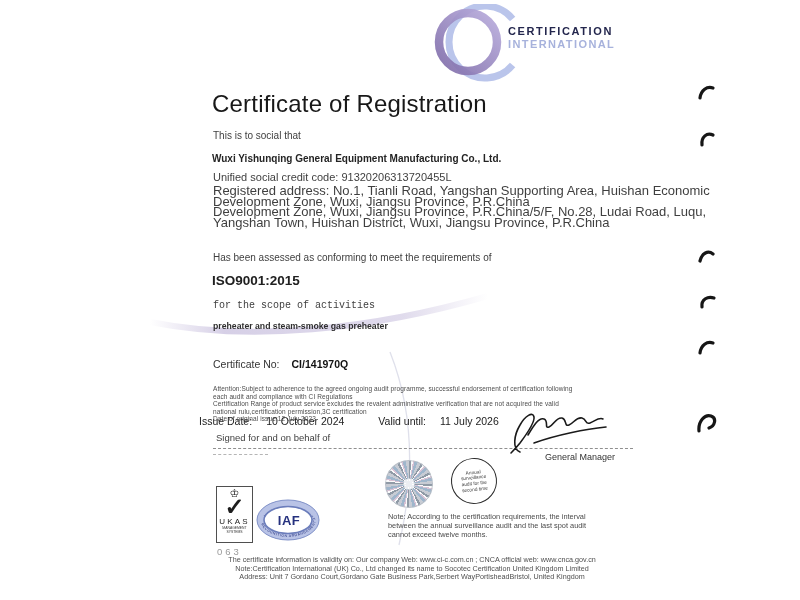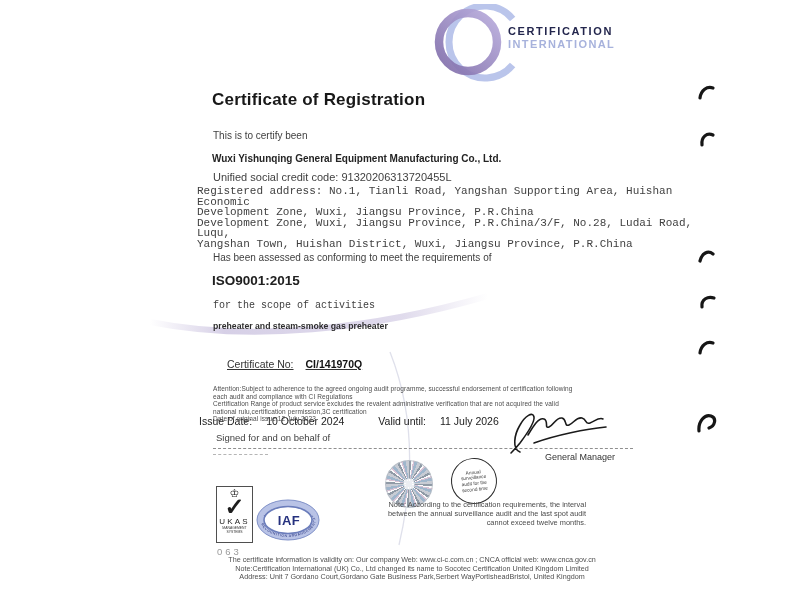--- a/index.html
+++ b/index.html
@@ -3,30 +3,30 @@
 <meta charset="utf-8">
 <style>
   html,body{margin:0;padding:0;background:#fff;}
   #page{position:relative;width:728px;height:600px;background:#ffffff;overflow:hidden;
         font-family:"Liberation Sans",sans-serif;color:#3f3f3f;}
   .abs{position:absolute;}
   
   #brand-line1{left:508px;top:25px;font-size:11px;font-weight:600;letter-spacing:1.6px;color:#23264d;}
   #brand-line2{left:508px;top:38px;font-size:11px;font-weight:600;letter-spacing:1.4px;color:#a7b2dc;}
   
-  #title{left:212px;top:90px;font-size:17px;font-weight:bold;color:#181818;letter-spacing:.2px;}
+  #title{left:212px;top:90px;font-size:24px;font-weight:normal;color:#181818;letter-spacing:.2px;}
   #certify{left:213px;top:130px;font-size:10px;}
   #company-name{left:212px;top:153px;font-size:10px;font-weight:bold;color:#242424;}
   #credit{left:213px;top:171px;font-size:11px;}
-  #address{left:197px;top:186px;font-size:11px;line-height:10.6px;font-family:Liberation Mono, monospace;}
+  #address{left:213px;top:186px;font-size:13px;line-height:10.6px;}
   #assessed{left:213px;top:252px;font-size:10px;}
   #standard{left:212px;top:273px;font-size:13.5px;font-weight:bold;color:#202020;}
   #scope-intro{left:213px;top:300px;font-size:10px;font-family:Liberation Mono, monospace;}
   #scope{left:213px;top:321px;font-size:8.7px;font-weight:bold;line-height:10px;color:#2e2e2e;}
-  #certno-row{left:227px;top:358px;font-size:10.5px;color:#333;text-decoration:underline;}
+  #certno-row{left:213px;top:358px;font-size:10.5px;color:#333;}
   #certno-row b{margin-left:12px;color:#111;}
   #date-row{left:199px;top:371px;font-size:10.5px;font-weight:normal;color:#222;margin-top:44px;}
   #date-row .gap{display:inline-block;width:14px;}
   #date-row .biggap{display:inline-block;width:34px;}
   #fineprint{left:213px;top:385px;font-size:6.5px;line-height:7.6px;color:#4c4c4c;letter-spacing:.1px;}
   #signed-label{left:216px;top:432px;font-size:9.5px;}
   #dash-line{left:213px;top:448px;width:420px;border-top:1px dashed #8f8f8f;height:0;}
   #dash-line2{left:213px;top:454px;width:55px;border-top:1px dashed #b5b5b5;height:0;}
   #signature{left:506px;top:405px;}
   #gm{left:545px;top:452px;font-size:9px;color:#333;}
@@ -34,21 +34,21 @@
   #hologram{left:385px;top:460px;width:48px;height:48px;border-radius:50%;
     background:
       repeating-conic-gradient(from 10deg, rgba(255,255,255,0) 0deg 26deg, rgba(255,255,255,.95) 26deg 30deg),
       radial-gradient(circle, #eceef2 0 5px, rgba(236,238,242,0) 6px),
       repeating-conic-gradient(from 0deg, #8f9aa6 0deg 8deg, #d8c2d4 8deg 14deg, #9fb6cc 14deg 22deg, #c8ccd4 22deg 30deg);
     box-shadow:0 0 0 1px #b8bec6 inset;}
   
   #stamp{left:451px;top:458px;width:46px;height:46px;border:1.4px solid #2b2b2b;border-radius:50%;
     box-sizing:border-box;display:flex;flex-direction:column;align-items:center;justify-content:center;
     font-size:4.8px;line-height:5.6px;color:#3a3a3a;transform:rotate(-6deg);background:#fff;}
-  #note{left:388px;top:500px;font-size:7.4px;line-height:9px;color:#4a4a4a;text-align:right;}
+  #note{left:388px;top:512px;font-size:7.4px;line-height:9px;color:#4a4a4a;}
   
   #ukas-box{left:216px;top:486px;width:37px;height:57px;border:1px solid #4f4f4f;box-sizing:border-box;
     display:flex;flex-direction:column;align-items:center;background:#fff;}
   #ukas-box .crown{font-size:11px;line-height:11px;color:#222;margin-top:1px;}
   #ukas-box .check{font-size:24px;line-height:20px;font-weight:bold;color:#1d1d1d;margin-top:-2px;}
   #ukas-box .ukas-name{font-size:8px;letter-spacing:2.2px;color:#1d1d1d;margin-top:0px;margin-left:0;}
   #ukas-box .ukas-sub{font-size:3.4px;line-height:3.9px;text-align:center;color:#333;margin-top:1px;}
   #ukas-num{left:217px;top:546px;font-size:9.5px;color:#9a9a9a;letter-spacing:3px;}
   #iaf{left:256px;top:499px;}
   #footer{left:168px;top:556px;width:488px;text-align:center;font-size:7.2px;line-height:8.6px;color:#4f4f4f;}
@@ -79,28 +79,28 @@
         <stop offset="1" stop-color="#b9addd"></stop>
       </linearGradient>
     </defs>
     <path d="M79.6,14.9 A36,36 0 1 0 79.6,61.1" fill="none" stroke="#b6c2ea" stroke-width="7" opacity="0.95"></path>
     <circle cx="35" cy="38" r="29" fill="none" stroke="url(#ringGrad)" stroke-width="8.5" opacity="0.92"></circle>
   </svg>
   <div class="abs" id="brand-line1">CERTIFICATION</div>
   <div class="abs" id="brand-line2">INTERNATIONAL</div>
 
   <div class="abs" id="title">Certificate of Registration</div>
-  <div class="abs" id="certify">This is to certify been</div>
+  <div class="abs" id="certify">This is to social that</div>
   <div class="abs" id="company-name">Wuxi Yishunqing General Equipment Manufacturing Co., Ltd.</div>
   <div class="abs" id="credit">Unified social credit code: 91320206313720455L</div>
 
   <div class="abs" id="address">
     <div>Registered address: No.1, Tianli Road, Yangshan Supporting Area, Huishan Economic</div>
     <div>Development Zone, Wuxi, Jiangsu Province, P.R.China</div>
-    <div>Development Zone, Wuxi, Jiangsu Province, P.R.China/3/F, No.28, Ludai Road, Luqu,</div>
+    <div>Development Zone, Wuxi, Jiangsu Province, P.R.China/5/F, No.28, Ludai Road, Luqu,</div>
     <div>Yangshan Town, Huishan District, Wuxi, Jiangsu Province, P.R.China</div>
   </div>
 
   <div class="abs" id="assessed">Has been assessed as conforming to meet the requirements of</div>
   <div class="abs" id="standard">ISO9001:2015</div>
   <div class="abs" id="scope-intro">for the scope of activities</div>
   <div class="abs" id="scope">
     <div>preheater and steam-smoke gas preheater</div>
   </div>
 

